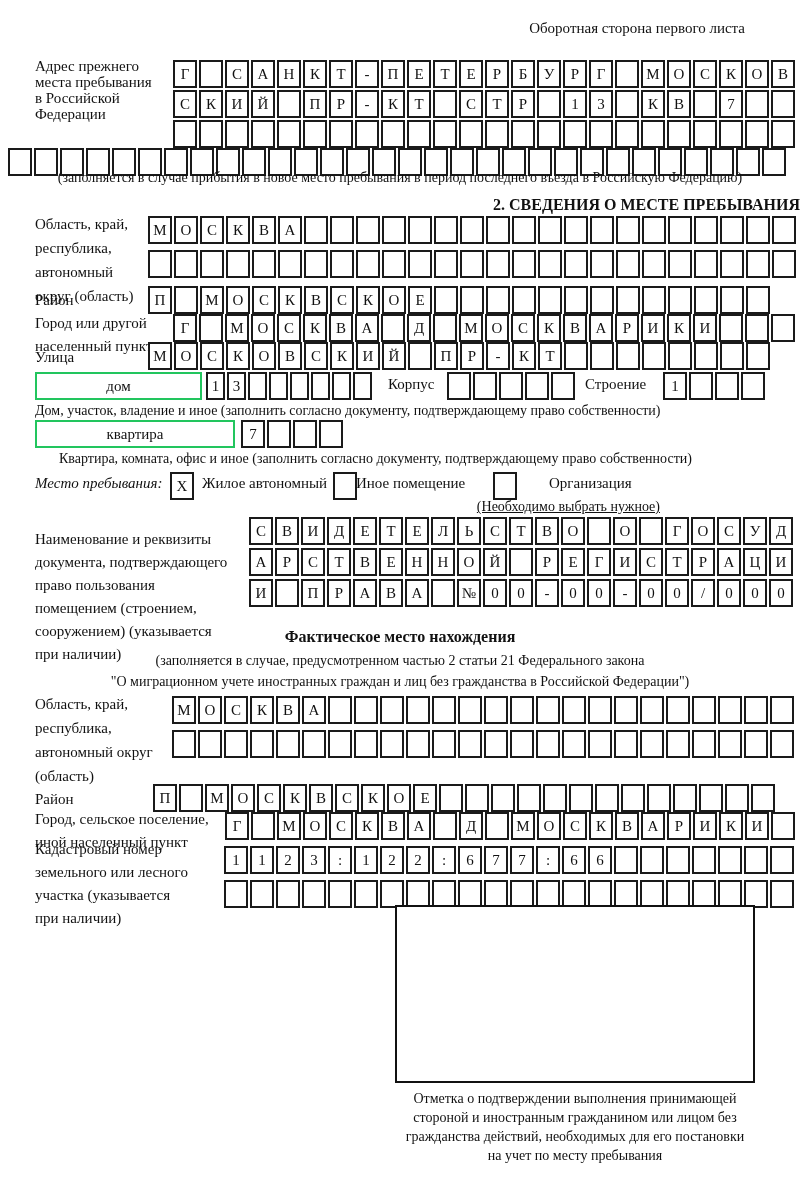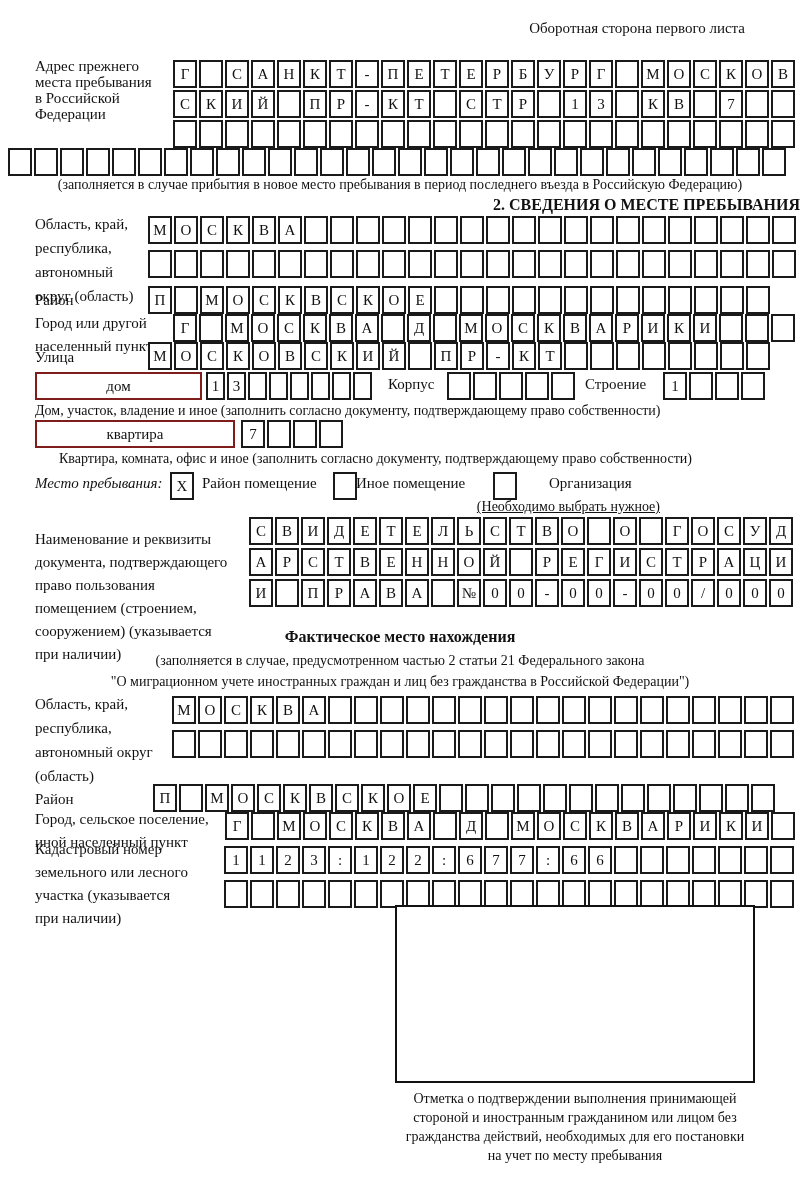--- a/index.html
+++ b/index.html
@@ -11,21 +11,21 @@
   .lbl{position:absolute;font-size:15px;line-height:26px;white-space:pre-line;}
   .lh27{line-height:16px;} .lh24{line-height:24px;} .lh23{line-height:23px;}
   .cells{position:absolute;display:flex;flex-wrap:nowrap;}
   .cell{
     box-sizing:border-box;flex:0 0 auto;width:24px;height:28px;margin-right:2px;
     border:2px solid #1a1a1a;background:#fff;text-align:center;
     font:15px/24px "Liberation Serif","DejaVu Serif",serif;
   }
   .cell.n{width:19px;}
   .wbox{
-    position:absolute;box-sizing:border-box;height:28px;border:2px solid #7f1d1d;
+    position:absolute;box-sizing:border-box;height:28px;border:2px solid #22c55e;
     display:flex;align-items:center;justify-content:center;font-size:15px;background:#fff;
   }
   .ctr{position:absolute;left:0;width:800px;text-align:center;}
   .title{font-weight:bold;font-size:16px;}
   .note{font-size:14px;}
   .cap{position:absolute;font-size:14px;}
   .inline-lbl{position:absolute;font-size:15px;}
   .stamp{position:absolute;box-sizing:border-box;border:2px solid #111;background:#fff;}
   .stamp-cap{position:absolute;font-size:14px;line-height:19px;text-align:center;white-space:pre-line;}
 </style>
@@ -143,21 +143,21 @@
       <span class="cell"></span>
       <span class="cell"></span>
       <span class="cell"></span>
       <span class="cell"></span>
       <span class="cell"></span>
       <span class="cell"></span>
       <span class="cell"></span>
       <span class="cell"></span>
       <span class="cell"></span>
     </div>
-  <div class="ctr note" style="top:177px;">(заполняется в случае прибытия в новое место пребывания в период последнего въезда в Российскую Федерацию)</div>
+  <div class="ctr note" style="top:170px;">(заполняется в случае прибытия в новое место пребывания в период последнего въезда в Российскую Федерацию)</div>
 
   <div class="ctr title" style="top:196px;text-align:right;">2. СВЕДЕНИЯ О МЕСТЕ ПРЕБЫВАНИЯ</div>
 
   <div class="lbl lh24" style="left:35px;top:212px;width:115px;">Область, край,
 республика,
 автономный
 округ (область)</div>
   <div class="cells" style="left:148px;top:216px;">
       <span class="cell">М</span>
       <span class="cell">О</span>
@@ -332,21 +332,21 @@
       <span class="cell"></span>
       <span class="cell"></span>
       <span class="cell"></span>
     </div>
   <div class="cap" style="left:35px;top:451px;margin-left:24px;">Квартира, комната, офис и иное (заполнить согласно документу, подтверждающему право собственности)</div>
 
   <div class="inline-lbl" style="left:35px;top:475px;font-style:italic;">Место пребывания:</div>
   <div class="cells" style="left:170px;top:472px;">
       <span class="cell">X</span>
     </div>
-  <div class="inline-lbl" style="left:202px;top:475px;">Район помещение</div>
+  <div class="inline-lbl" style="left:202px;top:475px;">Жилое автономный</div>
   <div class="cells" style="left:333px;top:472px;">
       <span class="cell"></span>
     </div>
   <div class="inline-lbl" style="left:356px;top:475px;">Иное помещение</div>
   <div class="cells" style="left:493px;top:472px;">
       <span class="cell"></span>
     </div>
   <div class="inline-lbl" style="left:549px;top:475px;">Организация</div>
   <div class="abs note" style="left:0;top:499px;width:660px;text-align:right;text-decoration:underline;">(Необходимо выбрать нужное)</div>
 

